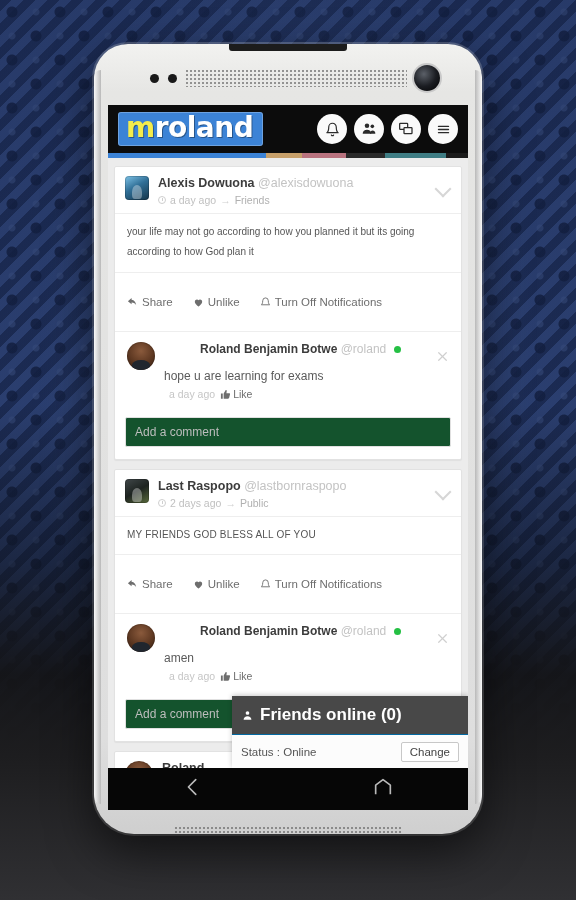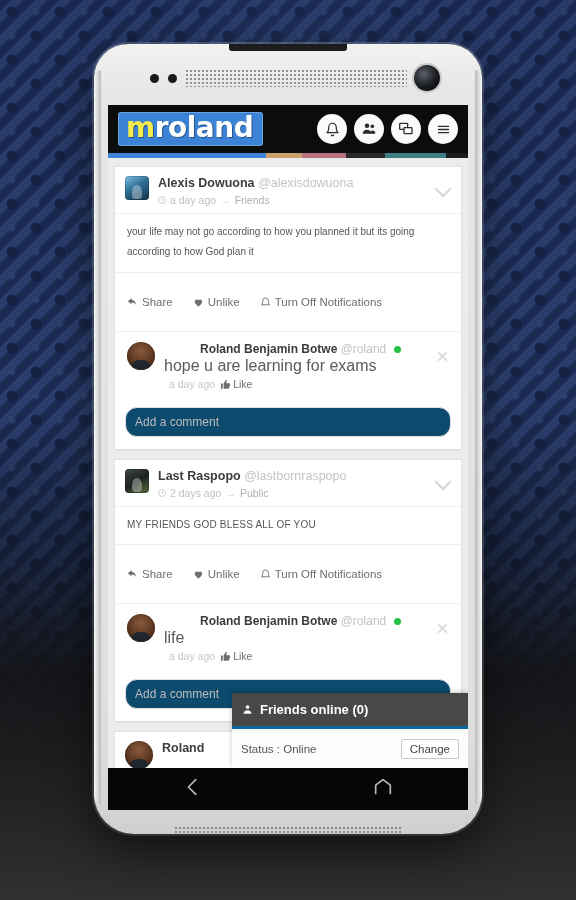--- a/index.html
+++ b/index.html
@@ -191,48 +191,48 @@
     content: ""; position: absolute; left: 5px; bottom: 0; width: 18px; height: 10px;
     border-radius: 50% 50% 0 0; background: #20262e;
   }
   .cmt-body { margin-left: 9px; flex: 1; min-width: 0; }
   .cmt-name { font-size: 12px; font-weight: bold; color: #3c3c3c; line-height: 15px; padding-left: 36px; }
   .cmt-name .u-handle { font-weight: normal; }
   .dot-online {
     display: inline-block; width: 7px; height: 7px; border-radius: 50%;
     background: #25c044; margin-left: 4px; vertical-align: middle;
   }
-  .cmt-text { font-size: 16px; color: #5a5a5a; margin-top: 1px; line-height: 16px; }
+  .cmt-text { font-size: 12px; color: #5a5a5a; margin-top: 11px; line-height: 16px; }
   .cmt-foot { font-size: 10.5px; color: #c6c6c6; margin-top: 4px; display: flex; align-items: center; gap: 5px; }
   .cmt-like { color: #6e6e6e; display: flex; align-items: flex-end; gap: 2px; }
   .x-close {
     position: absolute; right: 12px; top: 18px; width: 13px; height: 13px; color: #cfcfcf;
   }
   .x-close svg { display: block; }
 
   .add-comment-wrap { padding: 9px 10px 12px 10px; }
   .add-comment {
-    width: 100%; height: 30px; border: 1px solid #e0e0e0; border-radius: 12px;
-    background: #0c4a6e; font-size: 12px; color: #9b9b9b; padding: 0 9px;
+    width: 100%; height: 30px; border: 1px solid #e0e0e0; border-radius: 2px;
+    background: #14532d; font-size: 12px; color: #9b9b9b; padding: 0 9px;
     font-family: "Liberation Sans", sans-serif;
   }
   .add-comment::placeholder { color: #bdbdbd; }
 
   
   #chat-dock {
     position: absolute; right: 0; bottom: 0; width: 236px;
     box-shadow: 0 -1px 5px rgba(0,0,0,0.22); z-index: 20;
   }
   #chat-head {
-    background: #484848; color: #fff; font-size: 13px; font-weight: bold;
+    background: #484848; color: #fff; font-size: 17px; font-weight: bold;
     padding: 9px 10px; display: flex; align-items: center; gap: 7px;
   }
   #chat-body {
-    background: #fcfcfc; border-top: 3px solid #0369a1;
-    padding: 7px 9px; display: flex; align-items: center; height: 42px;
+    background: #fcfcfc; border-top: 1px solid #0369a1;
+    padding: 7px 9px; display: flex; align-items: center; height: 34px;
   }
   #chat-status { font-size: 11.5px; color: #555; }
   #chat-change {
     margin-left: auto; font-size: 11.5px; color: #444;
     border: 1px solid #c8c8c8; background: #fff; border-radius: 2px; padding: 3px 8px;
     font-family: "Liberation Sans", sans-serif;
   }
 
   
   #navbar {
@@ -438,21 +438,21 @@
           </div>
 
           <div class="comment">
             <div class="avatar-rd"></div>
             <div class="cmt-body">
               <div class="cmt-name">
                 <span>Roland Benjamin Botwe</span>
                 <span class="u-handle">@roland</span>
                 <span class="dot-online"></span>
               </div>
-              <div class="cmt-text">life</div>
+              <div class="cmt-text">amen</div>
               <div class="cmt-foot">
                 <span class="clock"></span>
                 <span>a day ago</span>
                 <span class="cmt-like">
                   <svg width="11" height="11" viewBox="0 0 24 24" fill="currentColor">
                       <path d="M2 10h4v11H2zM8 10l4.5-8c1.6 0 2.5 1 2.2 2.4L14 9h6c1.3 0 2.2 1.1 1.9 2.3l-1.8 7.3c-.3 1.2-1.2 2.4-2.6 2.4H8z"></path>
                     </svg>
                   <span>Like</span>
                 </span>
               </div>

